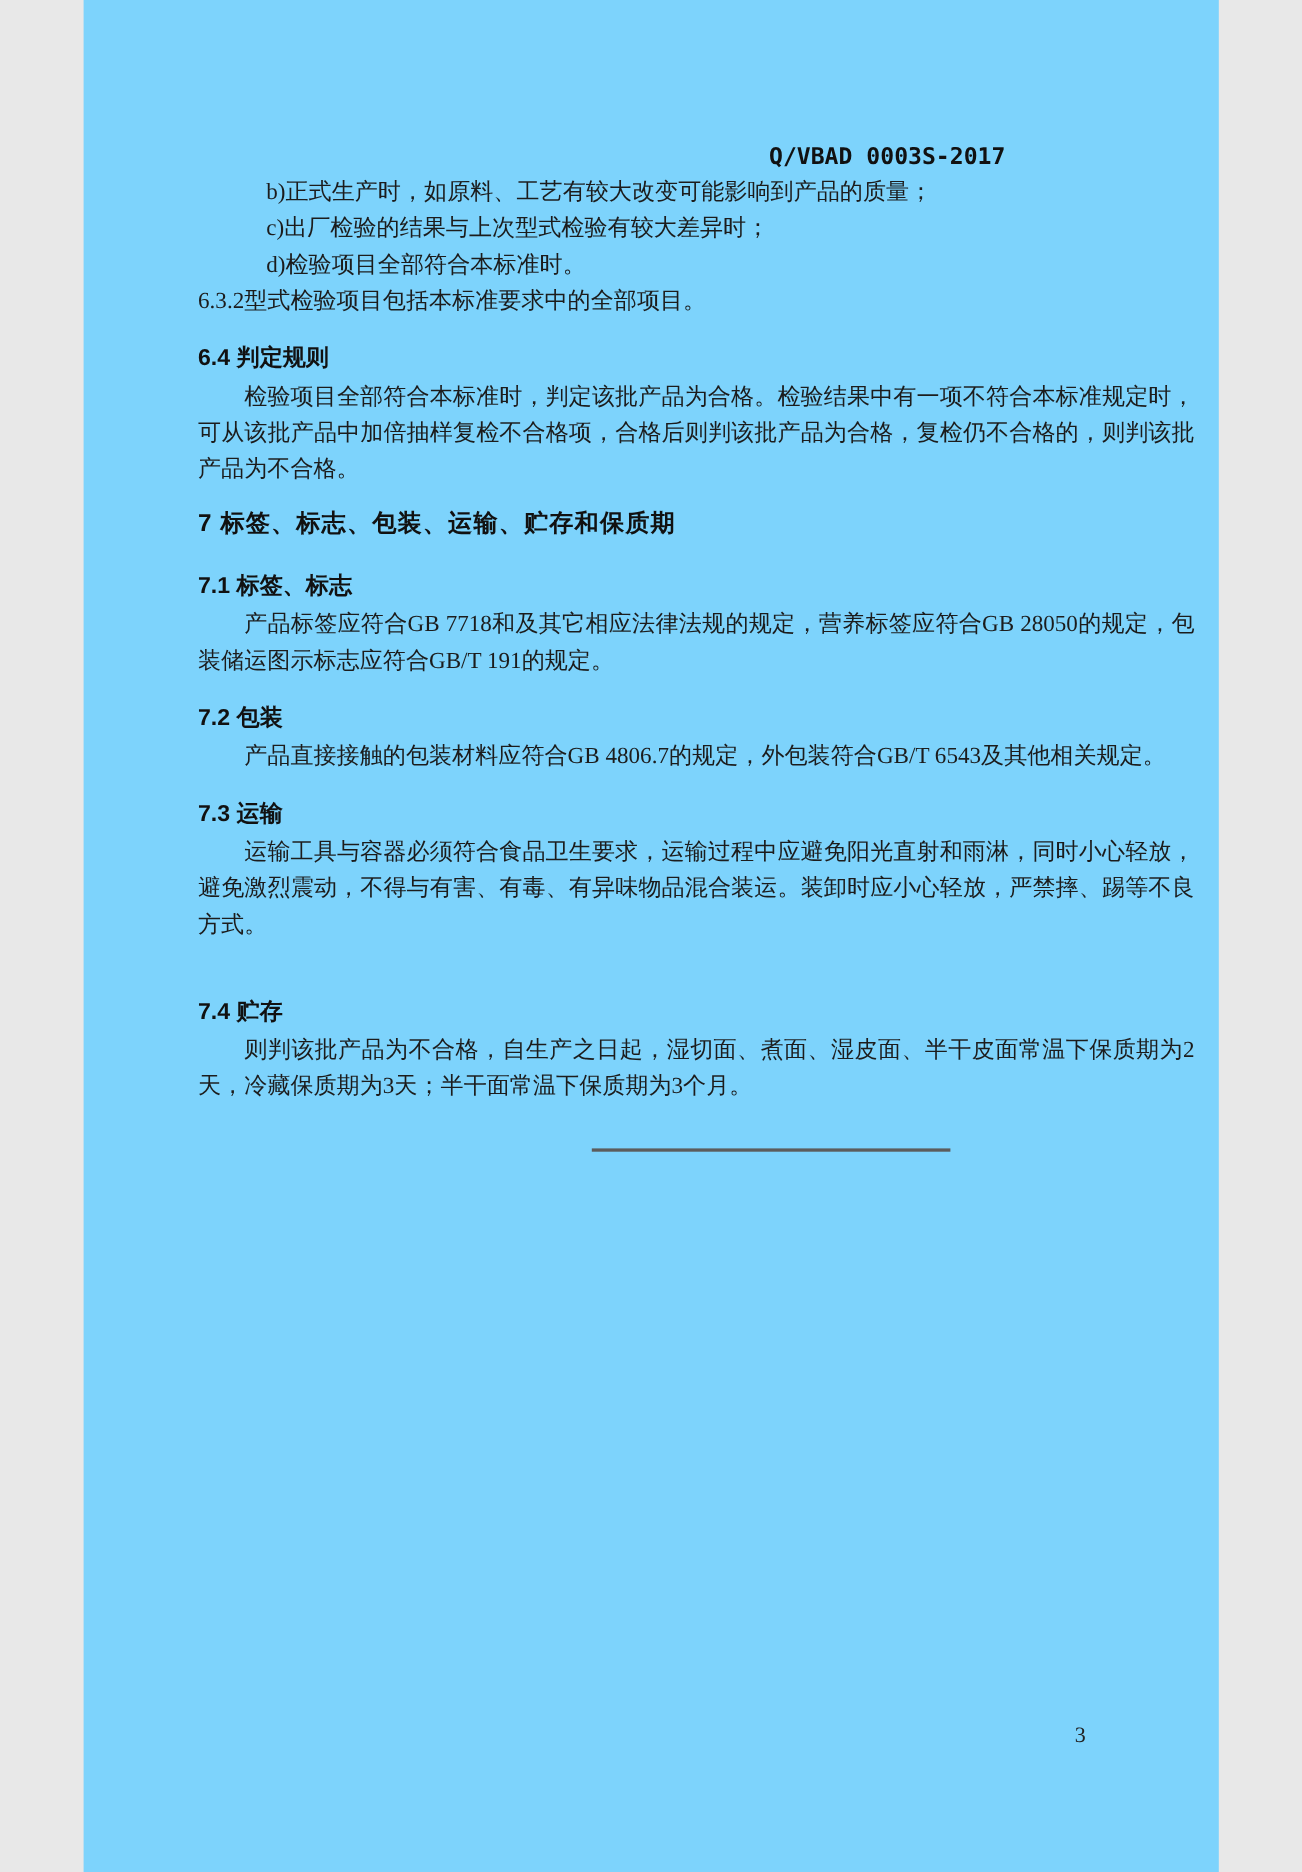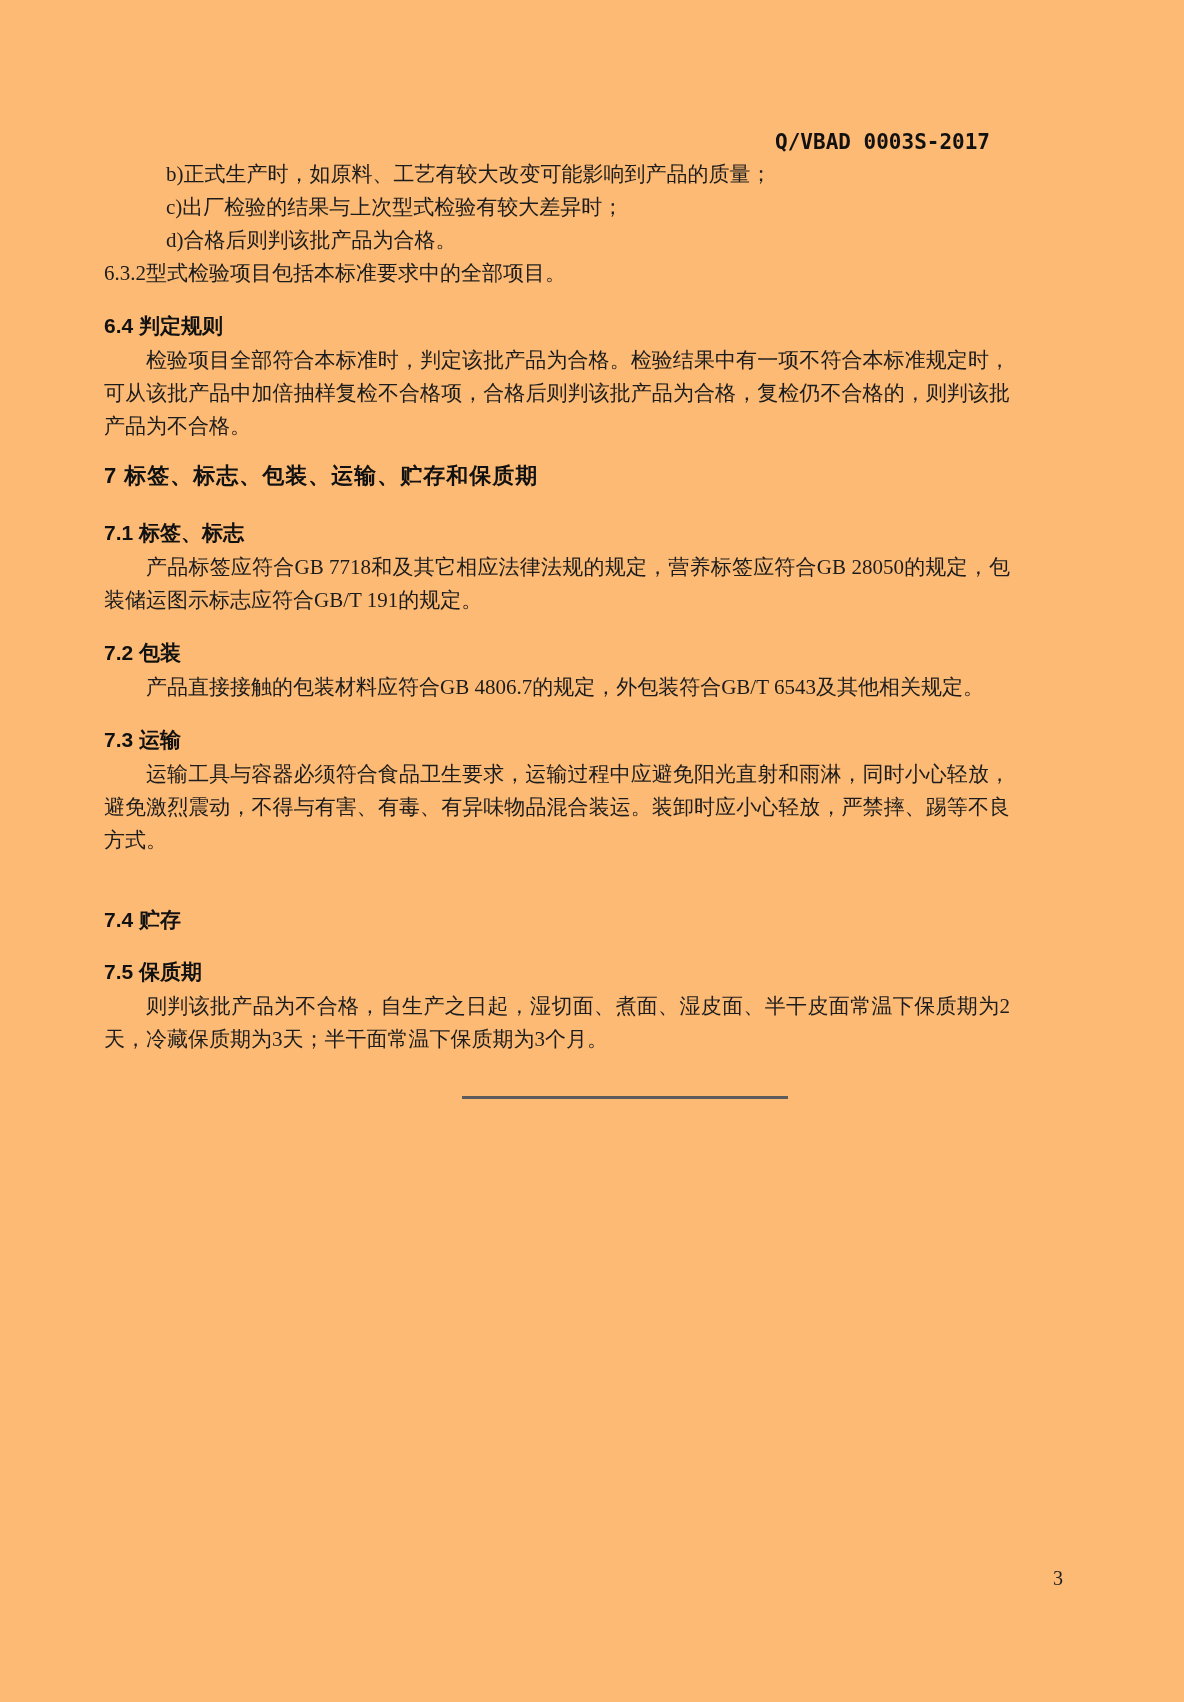--- a/index.html
+++ b/index.html
@@ -1,20 +1,20 @@
 <!DOCTYPE html>
 <html lang="zh"><head>
 <meta charset="utf-8">
 <style>
   html,body{margin:0;padding:0;background:#e8e8e8;}
   .page{
     position:relative;
-    width:1184px;height:1702px;
+    width:1032px;height:1702px;
     margin:0 auto;
-    background:#fdba74;
+    background:#7dd3fc;
     color:#1c1c1c;
     font-family:"Liberation Serif","DejaVu Serif",serif;
     font-size:21px;
     box-sizing:border-box;
     overflow:hidden;
   }
   .doc-header{
     position:absolute;
     top:130px; right:194px;
     font-family:"DejaVu Sans Mono","Liberation Mono",monospace;
@@ -70,40 +70,39 @@
 <div class="page">
 
   <header class="doc-header">
     <span>Q/VBAD 0003S-2017</span>
   </header>
 
   <main class="doc-body">
 
     <p class="list-item">b)正式生产时，如原料、工艺有较大改变可能影响到产品的质量；</p>
     <p class="list-item">c)出厂检验的结果与上次型式检验有较大差异时；</p>
-    <p class="list-item">d)合格后则判该批产品为合格。</p>
+    <p class="list-item">d)检验项目全部符合本标准时。</p>
     <p class="clause">6.3.2型式检验项目包括本标准要求中的全部项目。</p>
 
     <h3>6.4 判定规则</h3>
     <p class="para">检验项目全部符合本标准时，判定该批产品为合格。检验结果中有一项不符合本标准规定时，可从该批产品中加倍抽样复检不合格项，合格后则判该批产品为合格，复检仍不合格的，则判该批产品为不合格。</p>
 
     <h2>7 标签、标志、包装、运输、贮存和保质期</h2>
 
     <h3>7.1 标签、标志</h3>
     <p class="para">产品标签应符合GB 7718和及其它相应法律法规的规定，营养标签应符合GB 28050的规定，包装储运图示标志应符合GB/T 191的规定。</p>
 
     <h3>7.2 包装</h3>
     <p class="para">产品直接接触的包装材料应符合GB 4806.7的规定，外包装符合GB/T 6543及其他相关规定。</p>
 
     <h3>7.3 运输</h3>
     <p class="para">运输工具与容器必须符合食品卫生要求，运输过程中应避免阳光直射和雨淋，同时小心轻放，避免激烈震动，不得与有害、有毒、有异味物品混合装运。装卸时应小心轻放，严禁摔、踢等不良方式。</p>
 
     <h3 class="gap-before">7.4 贮存</h3>
 
-    <h3>7.5 保质期</h3>
     <p class="para">则判该批产品为不合格，自生产之日起，湿切面、煮面、湿皮面、半干皮面常温下保质期为2天，冷藏保质期为3天；半干面常温下保质期为3个月。</p>
 
     <div class="divider"></div>
 
   </main>
 
   <footer class="doc-footer">
     <span>3</span>
   </footer>
 

